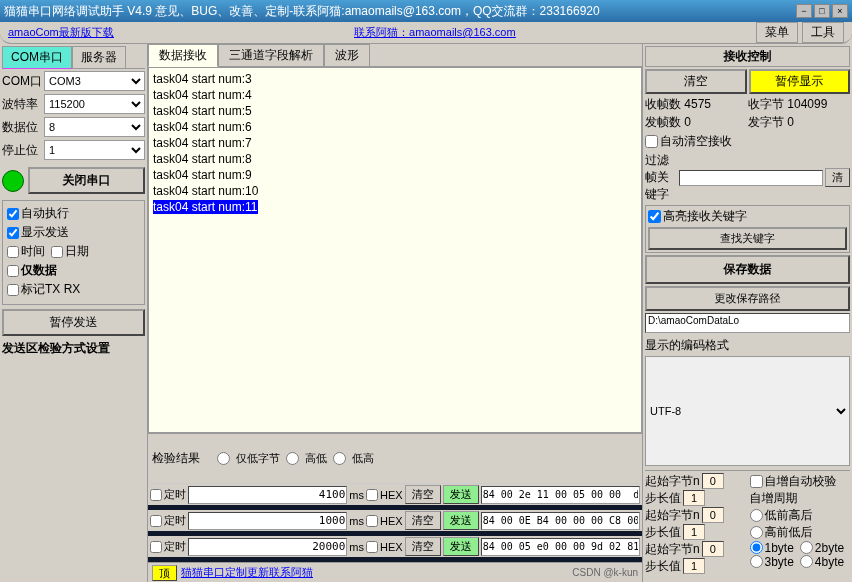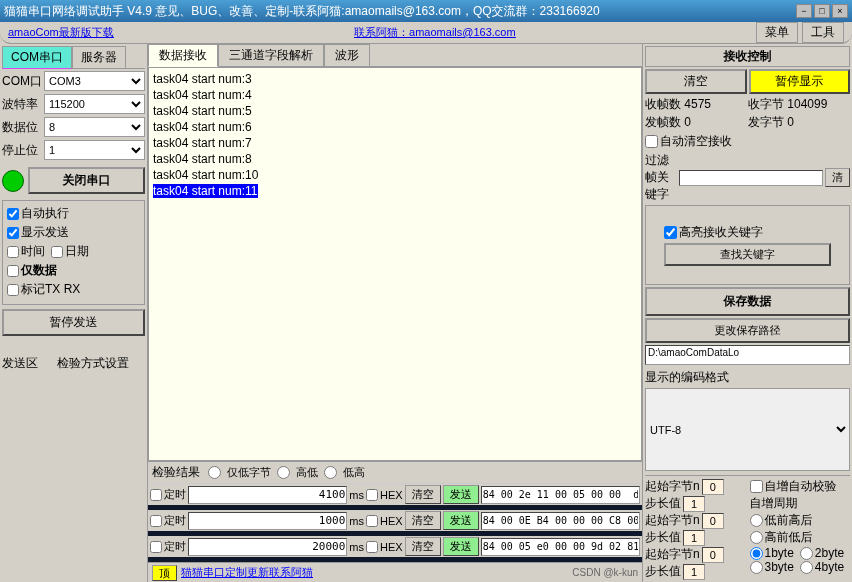--- a/index.html
+++ b/index.html
@@ -142,23 +142,24 @@
       background: #d4d0c8;
       border: 2px outset #999;
       padding: 3px;
       cursor: pointer;
       font-size: 12px;
       margin-top: 2px;
     }
 
     .send-area-label {
       font-size: 12px;
-      margin-top: 19px;
-      display: flex;
-      gap: 19px;
+      margin-top: 4px;
+      display: flex;
+      gap: 0;
+      font-weight: bold;
     }
 
     
     .center-panel {
       flex: 1;
       display: flex;
       flex-direction: column;
       background: #d4d0c8;
     }
 
@@ -202,22 +203,22 @@
 
     .send-rows-container {
       background: #d4d0c8;
       border-top: 1px solid #999;
     }
 
     
     .checksum-row {
       display: flex;
       align-items: center;
-      padding: 2px 4px;
-      gap: 8px;
+      padding: 16px 4px;
+      gap: 17px;
       font-size: 12px;
       border-bottom: 1px solid #ccc;
     }
     .radio-group { display: flex; gap: 6px; align-items: center; }
     .radio-group label { font-size: 11px; }
 
     .send-data-row {
       display: flex;
       align-items: center;
       padding: 1px 2px;
@@ -327,21 +328,21 @@
     }
     .filter-row {
       display: flex;
       align-items: center;
       gap: 2px;
       font-size: 11px;
     }
 
     .highlight-key-section {
       border: 1px solid #999;
-      padding: 18px;
+      padding: 2px;
     }
     .highlight-key-label {
       display: flex;
       align-items: center;
       gap: 2px;
       font-size: 11px;
     }
     .btn-find-key {
       width: 100%;
       background: #d4d0c8;
@@ -532,20 +533,21 @@
 
       <div class="center-main" style="display:flex;flex:1;min-height:0;">
         <div class="data-recv-area" id="recvArea">
 
         <div class="recv-line">task04 start num:3</div>
             <div class="recv-line">task04 start num:4</div>
             <div class="recv-line">task04 start num:5</div>
             <div class="recv-line">task04 start num:6</div>
             <div class="recv-line">task04 start num:7</div>
             <div class="recv-line">task04 start num:8</div>
+            <div class="recv-line">task04 start num:9</div>
             <div class="recv-line">task04 start num:10</div>
             <div class="recv-line"><span class="recv-highlight">task04 start num:11</span></div>
           </div>
         <div class="scrollbar-area"></div>
       </div>
 
       <div class="send-rows-container">
         <div class="checksum-row">
           <span>检验结果</span>
           <div class="radio-group">

